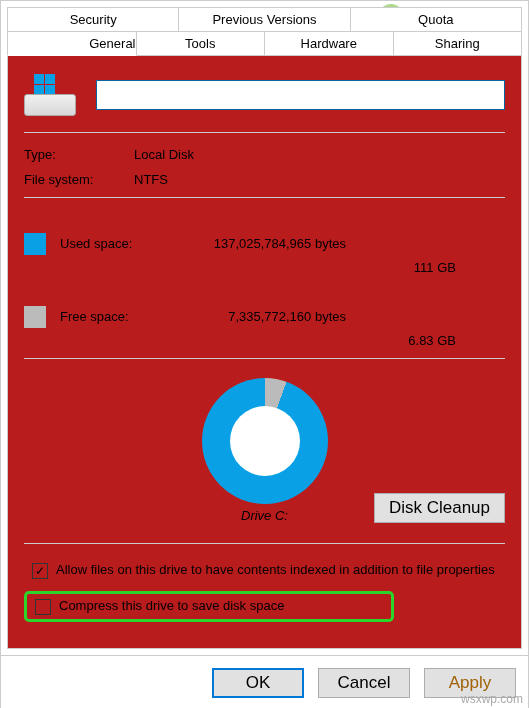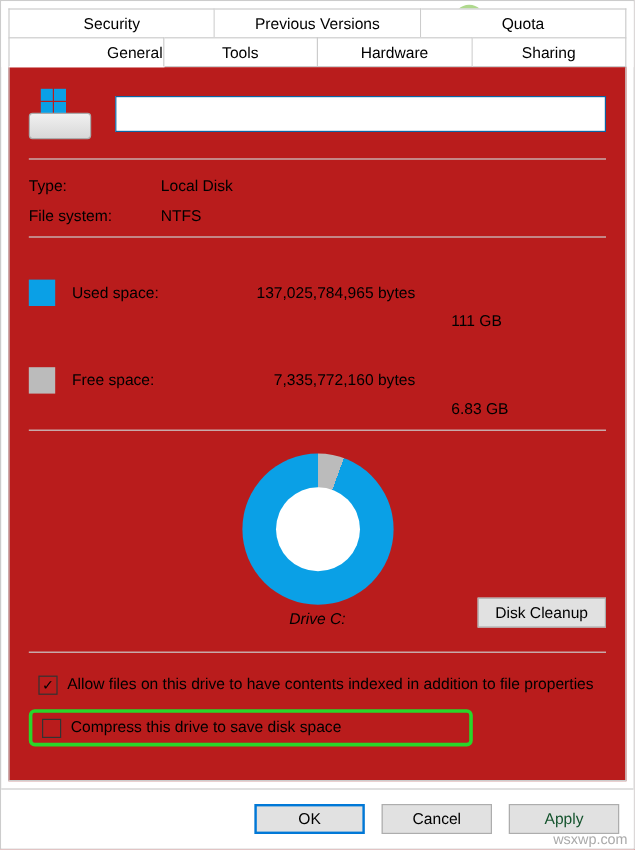--- a/index.html
+++ b/index.html
@@ -119,21 +119,21 @@
     width: 22px;
     height: 22px;
     margin-right: 14px;
     flex-shrink: 0;
   }
   .swatch.used { background: #0aa0e6; }
   .swatch.free { background: #bbb; }
   .swatch.blank { background: transparent; }
   .space-label { width: 116px; }
   .space-bytes { width: 200px; text-align: right; padding-right: 30px; }
-  .space-human { width: 80px; text-align: left; margin-top: 48px; }
+  .space-human { width: 80px; text-align: right; margin-top: 48px; }
   .donut {
     width: 126px;
     height: 126px;
     border-radius: 50%;
     background: conic-gradient(#bbb 0deg 20deg, #0aa0e6 20deg 360deg);
     position: relative;
   }
   .donut::after {
     content: "";
     position: absolute;
@@ -141,26 +141,26 @@
     width: 70px; height: 70px;
     background: #fff;
     border-radius: 50%;
   }
   .drive-label { margin-top: 4px; font-style: italic; }
   .btn {
     background: #e1e1e1;
     border: 1px solid #adadad;
     padding: 4px 14px;
     font-family: inherit;
-    font-size: 13px;
+    font-size: 17px;
     min-width: 92px;
     cursor: default;
     text-align: center;
   }
-  .btn:disabled { color: #14532d; }
+  .btn:disabled { color: #a16207; }
   .btn.default { border: 2px solid #0078d7; padding: 3px 13px; }
   .checkbox-row {
     display: flex;
     align-items: flex-start;
     gap: 8px;
     margin-bottom: 8px;
     padding: 4px 8px;
   }
   .checkbox-row.highlight {
     border: 3px solid #29d629;

